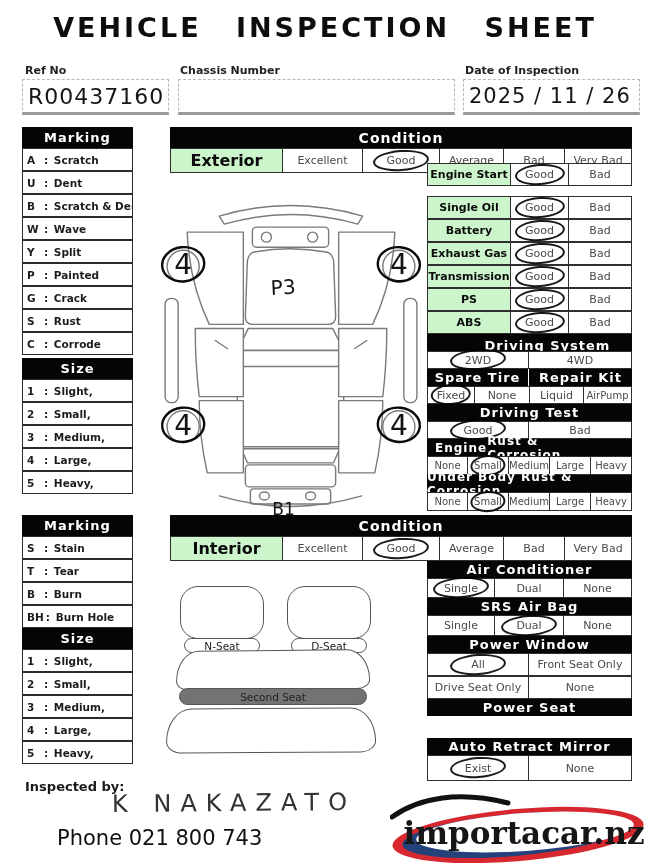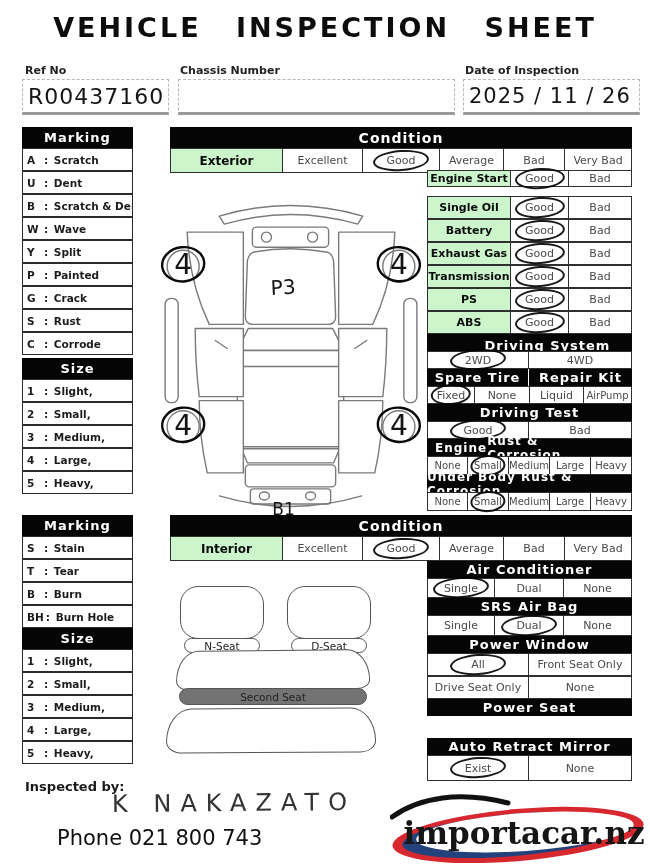--- a/index.html
+++ b/index.html
@@ -15,21 +15,21 @@
   .bar.split{justify-content:space-between;padding:0 16px 0 8px;}
   .legend-row{position:absolute;display:flex;align-items:center;border:1px solid #2b2b2b;background:#fff;
               box-sizing:border-box;font-size:10.5px;font-weight:bold;color:#1c1c1c;padding-left:4px;overflow:hidden;white-space:nowrap;}
   .legend-row .code{min-width:15px;}
   .legend-row .llabel::before{content:": ";margin:0 2px 0 2px;color:#1c1c1c;}
   .row{position:absolute;display:flex;box-sizing:border-box;}
   .cell{border:1px solid #2f2f2f;border-left:none;display:flex;align-items:center;justify-content:center;
         font-size:11px;color:#4a4a4a;background:#fff;box-sizing:border-box;white-space:nowrap;overflow:visible;}
   .row .cell:first-child{border-left:1px solid #2f2f2f;}
   .glabel{background:#ccf5cc;color:#0b0b0b;font-weight:bold;font-size:11px;}
-  .glabel.big{font-size:12px;}
+  .glabel.big{font-size:16px;}
   .opt{position:relative;}
   .opt.circled::after{content:"";position:absolute;left:50%;top:50%;width:min(88%,56px);height:21px;
         box-sizing:border-box;border:2.6px solid rgba(5,5,5,.92);border-radius:50%;
         transform:translate(-50%,-52%) rotate(-4deg);}
   .seatback{position:absolute;background:#fff;border:1.4px solid #555;box-sizing:border-box;}
   .seatlabel{position:absolute;border:1.3px solid #555;border-radius:9px;display:flex;align-items:center;
              justify-content:center;font-size:10.5px;color:#222;background:#fff;box-sizing:border-box;}
   .insp{position:absolute;font-size:13px;font-weight:bold;color:#1a1a1a;}
   .sig{position:absolute;font-size:24px;letter-spacing:9px;color:#333;transform:rotate(-0.5deg);}
   .phone{position:absolute;font-size:21px;color:#101010;}
@@ -120,21 +120,21 @@
   <div class="bar" style="left:170px;top:127px;width:462px;height:21px;font-size:14px;">Condition</div>
   <div class="row" style="left:170px;top:148px;width:462px;height:25px;">
     <div class="cell glabel big" style="width:113px;">Exterior</div>
     <div class="cell opt" style="width:80px;">Excellent</div>
     <div class="cell opt circled" style="width:77px;">Good</div>
     <div class="cell opt" style="width:64px;">Average</div>
     <div class="cell opt" style="width:61px;">Bad</div>
     <div class="cell opt" style="width:67px;">Very Bad</div>
   </div>
 
-  <div class="row" style="left:427px;top:170px;width:205px;height:17px;">
+  <div class="row" style="left:427px;top:163px;width:205px;height:23px;">
     <div class="cell glabel" style="width:84px;">Engine Start</div>
     <div class="cell opt circled" style="width:58px;">Good</div>
     <div class="cell opt" style="width:63px;">Bad</div>
   </div>
   <div class="row" style="left:427px;top:196px;width:205px;height:23px;">
     <div class="cell glabel" style="width:84px;">Single Oil</div>
     <div class="cell opt circled" style="width:58px;">Good</div>
     <div class="cell opt" style="width:63px;">Bad</div>
   </div>
   <div class="row" style="left:427px;top:219px;width:205px;height:23px;">

